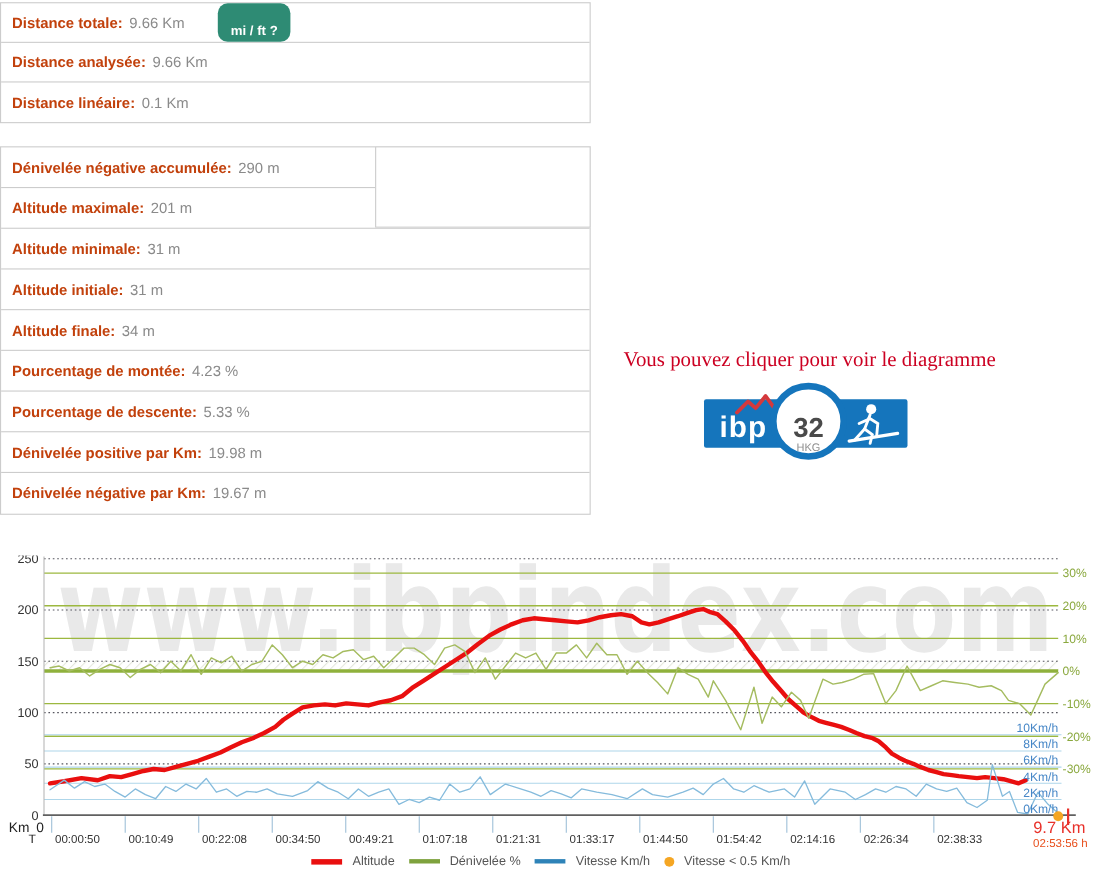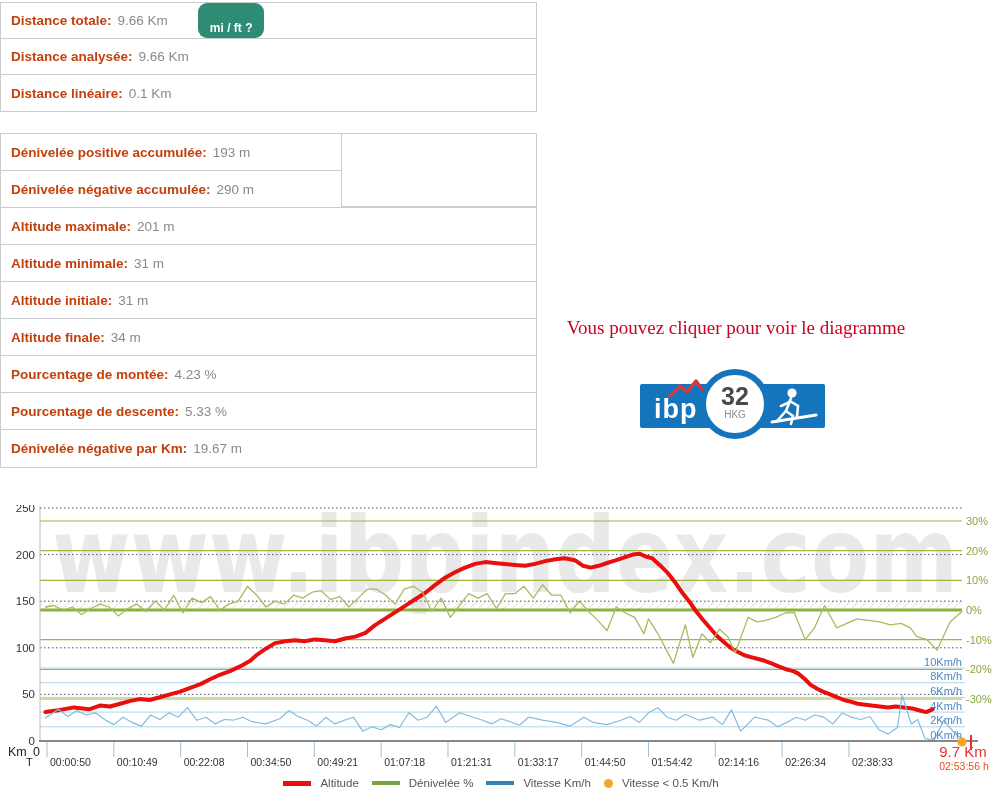--- a/index.html
+++ b/index.html
@@ -20,25 +20,25 @@
             font-family:"Liberation Sans",sans-serif;font-weight:bold;font-size:12px;
             padding:18px 12px 3px;cursor:pointer}
   .sidecell{position:absolute;left:341px;top:133px;width:196px;height:74px;background:#fff;
             border:1px solid #ccc;box-sizing:border-box}
 
   
   #cta{position:absolute;left:560px;top:317px;width:352px;text-align:center;
        font-family:"Liberation Serif",serif;font-size:19px;color:#cc0022}
 
   
-  #badge{position:absolute;left:640px;top:369px;width:211px;height:70px;cursor:pointer}
+  #badge{position:absolute;left:640px;top:348px;width:211px;height:70px;cursor:pointer}
   #badge .bar{position:absolute;left:0;top:15px;width:185px;height:44px;background:#1575bc;border-radius:2px}
   #badge .ring{position:absolute;left:60px;top:0;width:58px;height:58px;background:#fff;
                border:6px solid #1575bc;border-radius:50%;text-align:center}
-  #badge .score{display:block;margin-top:9px;font-size:25px;font-weight:bold;color:#4a4a4a;line-height:1}
+  #badge .score{display:block;margin-top:23px;font-size:25px;font-weight:bold;color:#4a4a4a;line-height:1}
   #badge .unit{display:block;font-size:10px;color:#8f8f8f;line-height:1.1}
   #badge .brand{position:absolute;left:14px;top:27px;color:#fff;font-size:27px;font-weight:bold;
                 letter-spacing:1px;line-height:1}
   #badge svg{position:absolute;left:0;top:0}
 
   
   #chart-svg{position:absolute;left:0;top:505px}
 
   
   #legend{position:absolute;left:0;top:777px;width:1002px;display:flex;justify-content:center;
@@ -61,24 +61,20 @@
       <span>9.66 Km</span>
     </div>
     <div class="srow">
       <b>Distance linéaire:</b>
       <span>0.1 Km</span>
     </div>
   </div>
 
 <div class="stats" id="table2">
     <div class="srow">
-      <b>Dénivelée positive accumulée:</b>
-      <span>193 m</span>
-    </div>
-    <div class="srow">
       <b>Dénivelée négative accumulée:</b>
       <span>290 m</span>
     </div>
     <div class="srow">
       <b>Altitude maximale:</b>
       <span>201 m</span>
     </div>
     <div class="srow">
       <b>Altitude minimale:</b>
       <span>31 m</span>
@@ -91,20 +87,24 @@
       <b>Altitude finale:</b>
       <span>34 m</span>
     </div>
     <div class="srow">
       <b>Pourcentage de montée:</b>
       <span>4.23 %</span>
     </div>
     <div class="srow">
       <b>Pourcentage de descente:</b>
       <span>5.33 %</span>
+    </div>
+    <div class="srow">
+      <b>Dénivelée positive par Km:</b>
+      <span>19.98 m</span>
     </div>
     <div class="srow">
       <b>Dénivelée négative par Km:</b>
       <span>19.67 m</span>
     </div>
   </div>
 <div class="sidecell"></div>
 
 <div id="cta" style="color: rgb(204, 0, 34);">Vous pouvez cliquer pour voir le diagramme</div>
 

